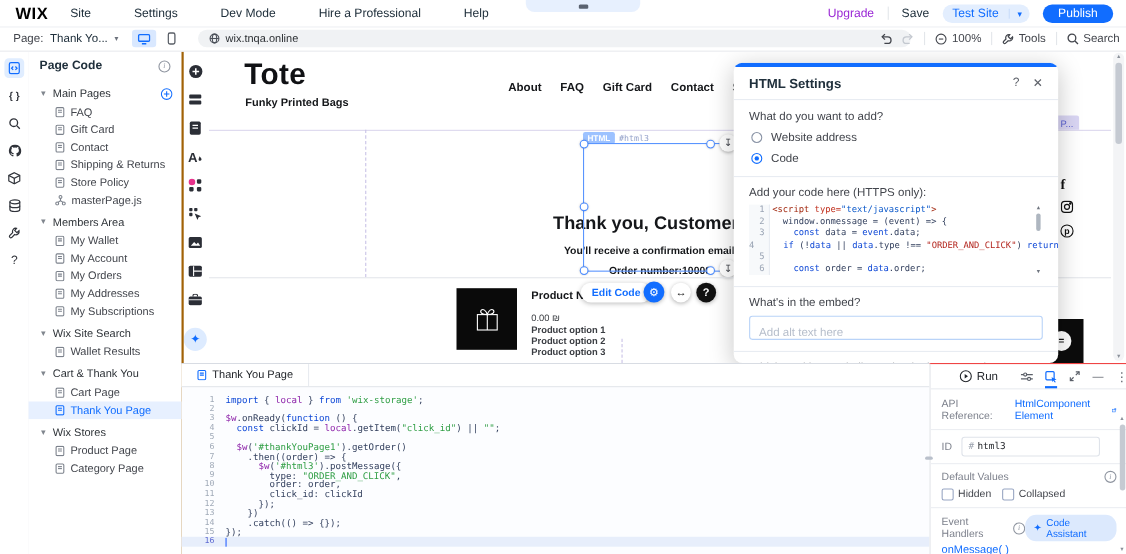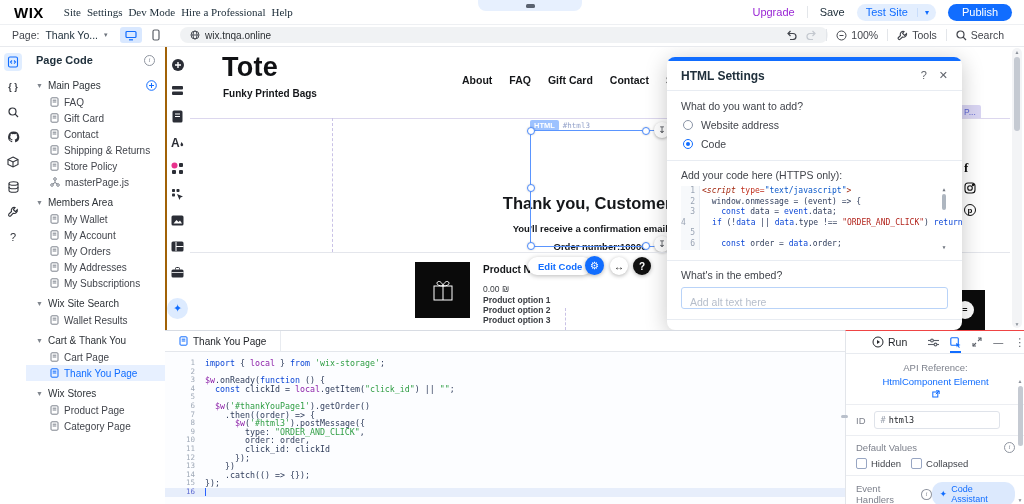--- a/index.html
+++ b/index.html
@@ -4,21 +4,21 @@
 <style>
   html,body{margin:0;padding:0;}
   body{width:1024px;height:504px;position:relative;overflow:hidden;background:#fff;
        font-family:"Liberation Sans",sans-serif;-webkit-font-smoothing:antialiased;color:#20303c;}
   svg{display:block;}
 
   
   .topbar{position:absolute;left:0;top:0;right:0;height:24px;background:#fff;border-bottom:1px solid #eef0f3;
           display:flex;align-items:center;z-index:40;}
   .wix-logo{font-weight:800;font-size:15px;letter-spacing:.5px;color:#000;margin:0 20px 0 14px;}
-  .top-menus{display:flex;gap:6px;font-size:11px;color:#20303c;font-family:Liberation Serif, serif;}
+  .top-menus{display:flex;gap:39px;font-size:11px;color:#20303c;}
   .top-menus span{cursor:default;}
   .top-right{margin-left:auto;display:flex;align-items:center;gap:12px;padding-right:12px;font-size:11px;}
   .upgrade{color:#9a27d5;}
   .vdiv{width:1px;height:12px;background:#e3e6ea;}
   .pill{border-radius:14px;display:flex;align-items:center;font-size:11px;height:17px;}
   .test-pill{background:#e3eefe;color:#116dff;padding:0;overflow:hidden;}
   .test-pill .lbl{padding:0 9px;}
   .test-pill .chev{padding:0 7px;border-left:1px solid #c9ddfb;font-size:8px;}
   .publish-pill{background:#116dff;color:#fff;padding:0 14px;}
   .collapse-handle{position:absolute;left:478px;top:0;width:104px;height:11px;background:#e7f0fe;
@@ -26,21 +26,21 @@
 
   
   .toolbar2{position:absolute;left:0;top:24px;right:0;height:22px;background:#fff;border-bottom:1px solid #e8eaee;
             z-index:39;font-size:10.5px;color:#42454c;}
   .page-sel{position:absolute;left:12px;top:0;height:22px;display:flex;align-items:center;gap:6px;}
   .dev-toggle{position:absolute;left:120px;top:3px;display:flex;gap:6px;align-items:center;}
   .mon-btn{width:22px;height:16px;background:#d9e8ff;border-radius:3px;display:flex;align-items:center;justify-content:center;color:#116dff;}
   .phone-btn{width:16px;height:16px;display:flex;align-items:center;justify-content:center;color:#5b6068;}
   .url-bar{position:absolute;left:180px;top:3px;width:628px;height:16px;background:#f0f2f4;border-radius:9px;
            display:flex;align-items:center;gap:5px;padding:0 10px;color:#2b2f33;font-size:10px;}
-  .tb-right{position:absolute;right:20px;top:0;height:22px;display:flex;align-items:center;gap:9px;}
+  .tb-right{position:absolute;right:6px;top:0;height:22px;display:flex;align-items:center;gap:9px;}
   .tb-ico{display:flex;align-items:center;gap:4px;color:#42454c;}
   .disabled{color:#c3c8cf;}
 
   
   .leftstrip{position:absolute;left:0;top:46px;bottom:0;width:26px;background:#fff;border-right:1px solid #eef0f3;z-index:30;}
   .ls-ico{width:18px;height:18px;margin:7px auto 6px auto;display:flex;align-items:center;justify-content:center;color:#30333a;}
   .ls-active{background:#e0edff;border-radius:4px;color:#116dff;}
 
   
   .sidebar{position:absolute;left:26px;top:46px;bottom:0;width:139px;background:#fff;border-right:2px solid #a16207;z-index:30;}
@@ -110,21 +110,21 @@
   .codebox .gut{position:absolute;left:0;top:0;bottom:0;width:18px;background:#f7f9fb;border-right:1px solid #e8ecf2;}
   .cb-line{height:10.5px;display:flex;white-space:pre;}
   .cb-num{width:14px;text-align:right;padding-right:7px;color:#9aa4b4;position:relative;z-index:1;}
   .cb-sb{position:absolute;right:0;top:0;bottom:0;width:8px;display:flex;flex-direction:column;align-items:center;font-size:5px;color:#707680;}
   .cb-sb .t{width:4px;height:16px;background:#aeb6c0;border-radius:2px;margin-top:2px;}
   .embed-input{margin-top:6px;height:20px;border:1px solid #b9d3f8;border-radius:3px;display:flex;align-items:flex-end;
                padding:0 8px;color:#b6becb;font-size:10.5px;background:#fff;}
 
   
   .tk-k{color:#0d47d6;} .tk-p{color:#33405e;} .tk-s{color:#2f9e44;} .tk-i{color:#8e24aa;}
-  .tk-t{color:#a1260d;font-style:italic;} .tk-a{color:#c02f1d;} .tk-ds{color:#0a58ca;} .tk-rs{color:#b3261e;}
+  .tk-t{color:#a1260d;} .tk-a{color:#c02f1d;} .tk-ds{color:#0a58ca;} .tk-rs{color:#b3261e;}
 
   
   .code-panel{position:absolute;left:165px;top:330px;width:680px;height:174px;background:#fcfdff;
               border-top:1px solid #d8dce3;z-index:35;}
   .tabbar{height:20px;background:#fff;border-bottom:1px solid #e4e7ec;display:flex;align-items:center;}
   .tab{margin-left:8px;height:100%;display:flex;align-items:center;gap:5px;padding:0 14px 0 6px;border-right:1px solid #e8ebf0;
        font-size:10px;color:#23262b;}
   .codearea{position:relative;padding-top:7px;font-family:"DejaVu Sans Mono",monospace;font-size:8.3px;}
   .crow{display:flex;height:8.6px;line-height:8.6px;white-space:pre;}
   .crow .num{width:30px;text-align:right;padding-right:10px;color:#a0aab8;flex:none;font-size:7.5px;}
@@ -721,21 +721,21 @@
         <path d="M6 1 H9 V4"></path>
           <path d="M4 9 H1 V6"></path>
           <line x1="9" y1="1" x2="6" y2="4"></line>
           <line x1="1" y1="9" x2="4" y2="6"></line>
         </svg>
     </span>
     <span class="p-ico" style="font-size:10px;">—</span>
     <span class="p-ico" style="font-size:11px;margin-left:auto;">⋮</span>
   </div>
   <div class="p-body">
-    <div class="p-row" style="padding-top:8px;gap:3px;flex-direction:column;">
+    <div class="p-row" style="padding-top:8px;gap:20px;">
       <span class="p-lab">API Reference:</span>
       <span class="link">HtmlComponent Element</span>
       <svg width="8" height="8" viewBox="0 0 8 8" stroke="#116dff" fill="none" stroke-width="1">
         <rect x="0.8" y="2" width="5" height="5"></rect>
           <path d="M4 0.8 H7.2 V4"></path>
           <line x1="7" y1="1" x2="3.8" y2="4.2"></line>
         </svg>
     </div>
     <div class="p-div"></div>
     <div class="p-row">

